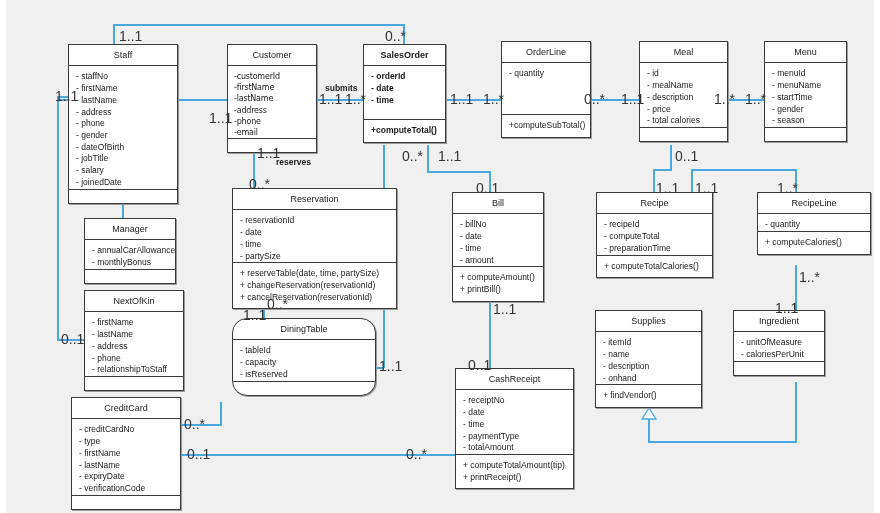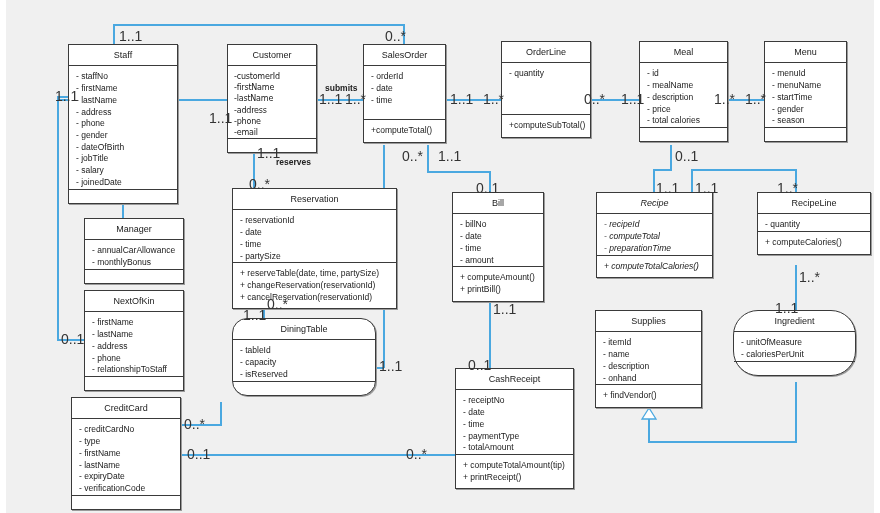--- a/index.html
+++ b/index.html
@@ -129,21 +129,21 @@
       <div>- phone</div>
       <div>- gender</div>
       <div>- dateOfBirth</div>
       <div>- jobTitle</div>
       <div>- salary</div>
       <div>- joinedDate</div>
     </div>
     <div class="ops"></div>
   </div>
 
-  <div class="uml" style="left:78px; top:218px; width:100px;">
+  <div class="uml" style="left:78px; top:218px; width:92px;">
     <div class="name">Manager</div>
     <div class="attrs">
       <div>- annualCarAllowance</div>
       <div>- monthlyBonus</div>
     </div>
     <div class="ops"></div>
   </div>
 
   <div class="uml" style="left:78px; top:290px; width:100px;">
     <div class="name">NextOfKin</div>
@@ -201,21 +201,21 @@
   <div class="uml" style="left:226px; top:318px; width:144px;border-radius:15px;">
     <div class="name">DiningTable</div>
     <div class="attrs">
       <div>- tableId</div>
       <div>- capacity</div>
       <div>- isReserved</div>
     </div>
     <div class="ops"></div>
   </div>
 
-  <div class="uml" style="left:357px; top:44px; width:83px;">
+  <div class="uml" style="left:357px; top:44px; width:83px;font-weight:bold;">
     <div class="name">SalesOrder</div>
     <div class="attrs" style="min-height:54px;">
       <div>- orderId</div>
       <div>- date</div>
       <div>- time</div>
     </div>
     <div class="ops">
       <div>+computeTotal()</div>
     </div>
   </div>
@@ -276,21 +276,21 @@
       <div>- time</div>
       <div>- paymentType</div>
       <div>- totalAmount</div>
     </div>
     <div class="ops">
       <div>+ computeTotalAmount(tip)</div>
       <div>+ printReceipt()</div>
     </div>
   </div>
 
-  <div class="uml" style="left:590px; top:192px; width:117px;font-style:italic;">
+  <div class="uml" style="left:590px; top:192px; width:117px;">
     <div class="name">Recipe</div>
     <div class="attrs">
       <div>- recipeId</div>
       <div>- computeTotal</div>
       <div>- preparationTime</div>
     </div>
     <div class="ops">
       <div>+ computeTotalCalories()</div>
     </div>
   </div>
@@ -311,21 +311,21 @@
       <div>- itemId</div>
       <div>- name</div>
       <div>- description</div>
       <div>- onhand</div>
     </div>
     <div class="ops">
       <div>+ findVendor()</div>
     </div>
   </div>
 
-  <div class="uml" style="left:727px; top:310px; width:123px;border-radius:25px;">
+  <div class="uml" style="left:727px; top:310px; width:92px;">
     <div class="name">Ingredient</div>
     <div class="attrs">
       <div>- unitOfMeasure</div>
       <div>- caloriesPerUnit</div>
     </div>
     <div class="ops"></div>
   </div>
 
   <div class="elabel" style="left:319px; top:83px;">submits</div>
   <div class="elabel" style="left:270px; top:157px;">reserves</div>

